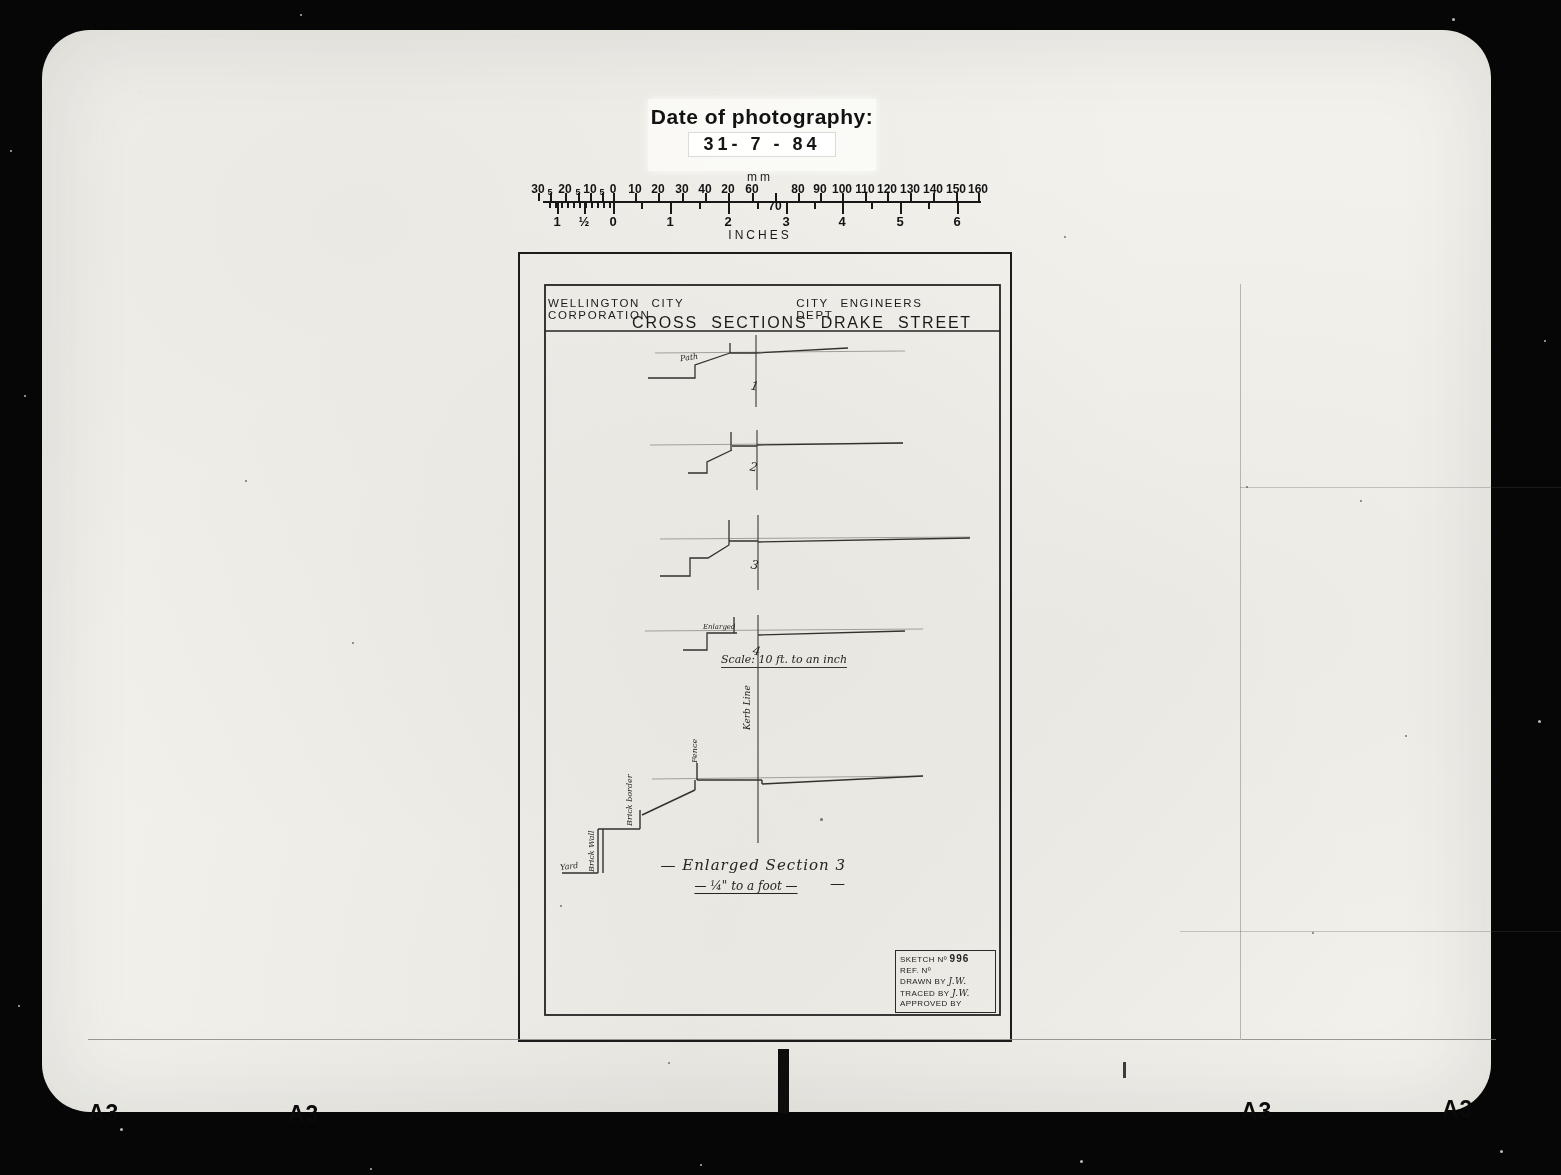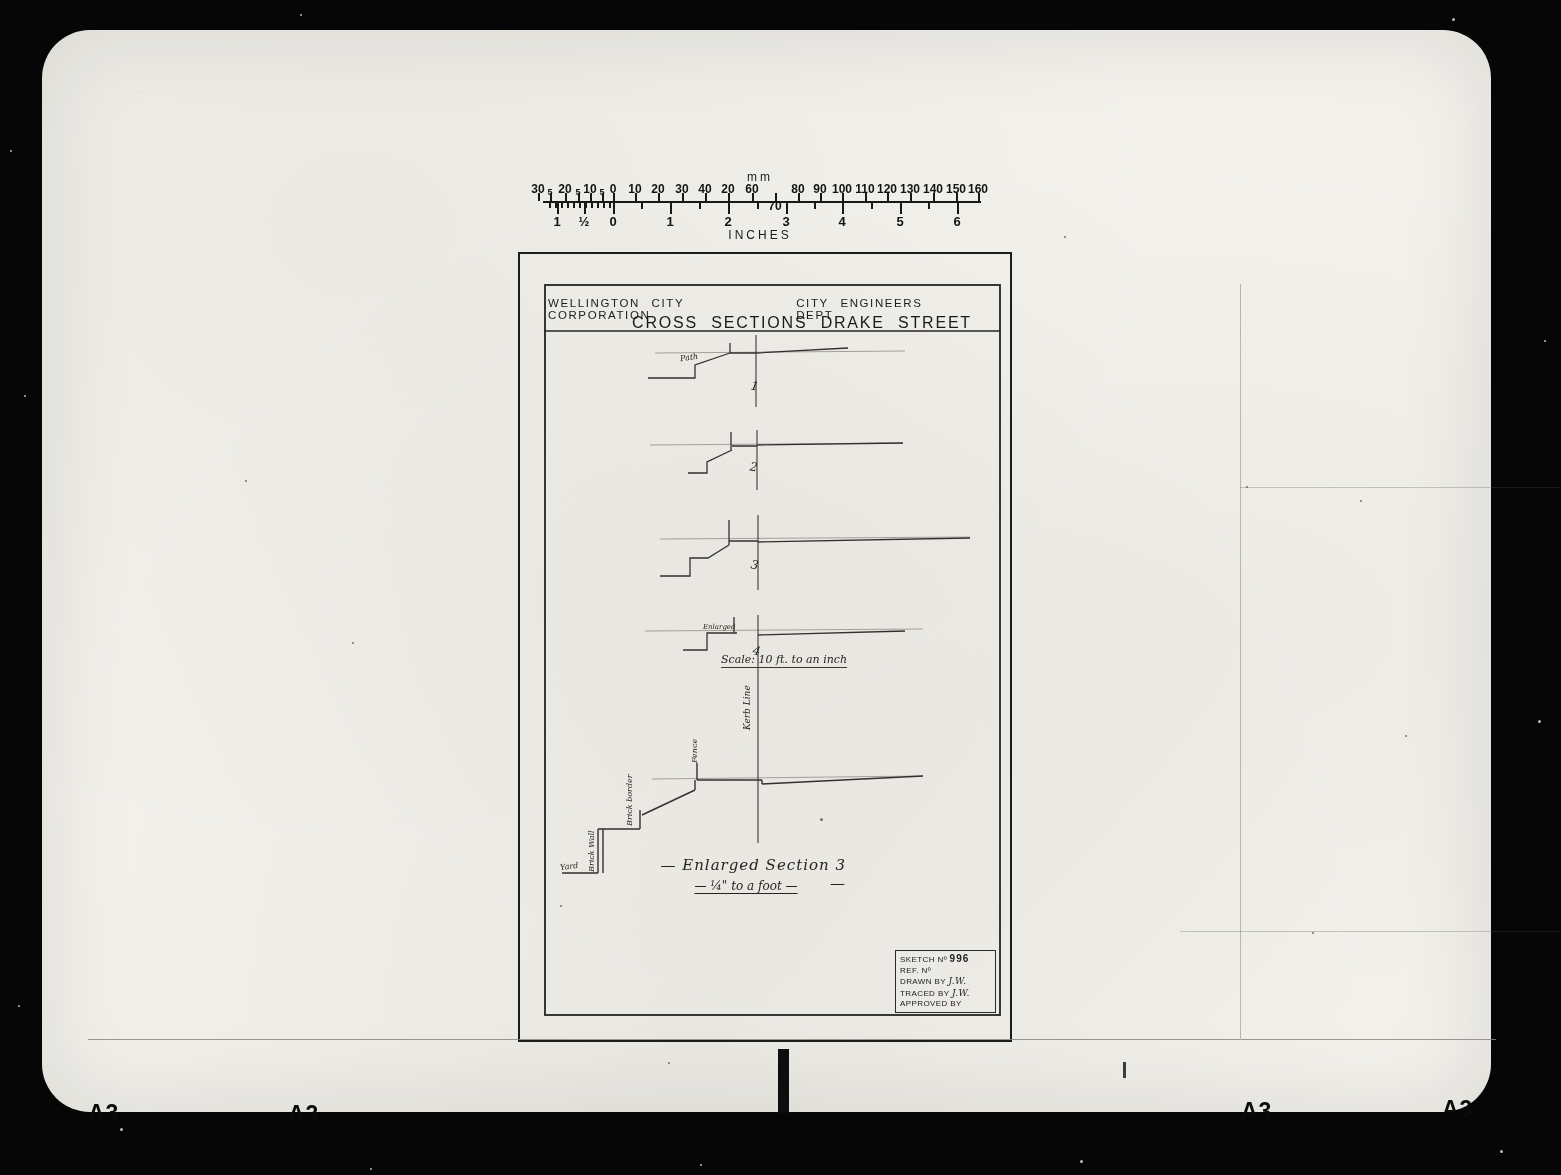--- a/index.html
+++ b/index.html
@@ -57,20 +57,24 @@
   .faint-h{position:absolute;height:1px;background:rgba(80,78,72,.28);}
   .edge-label{position:absolute;font-weight:700;font-size:23px;color:#0a0a0a;letter-spacing:1px;}
   .speck{position:absolute;border-radius:50%;}
 </style>
 </head>
 <body>
 
 <div class="page">
   <div class="sheet"></div>
 
+  <div class="photo-label">
+    <div class="pl-title">Date of photography:</div>
+    <div class="pl-date">31- 7 - 84</div>
+  </div>
 
   <div class="ruler-unit mm">mm</div>
   <div id="ruler">
       <div class="r-line" style="left: 543px; top: 201px; width: 438px;"></div>
       <div class="r-tick up" style="left: 538px; top: 193px;"></div>
       <div class="r-lbl" style="left: 538px; top: 182px;">30</div>
       <div class="r-tick up" style="left: 550px; top: 193px;"></div>
       <div class="r-lbl sm" style="left: 550px; top: 187px;">5</div>
       <div class="r-tick up" style="left: 565px; top: 193px;"></div>
       <div class="r-lbl" style="left: 565px; top: 182px;">20</div>

